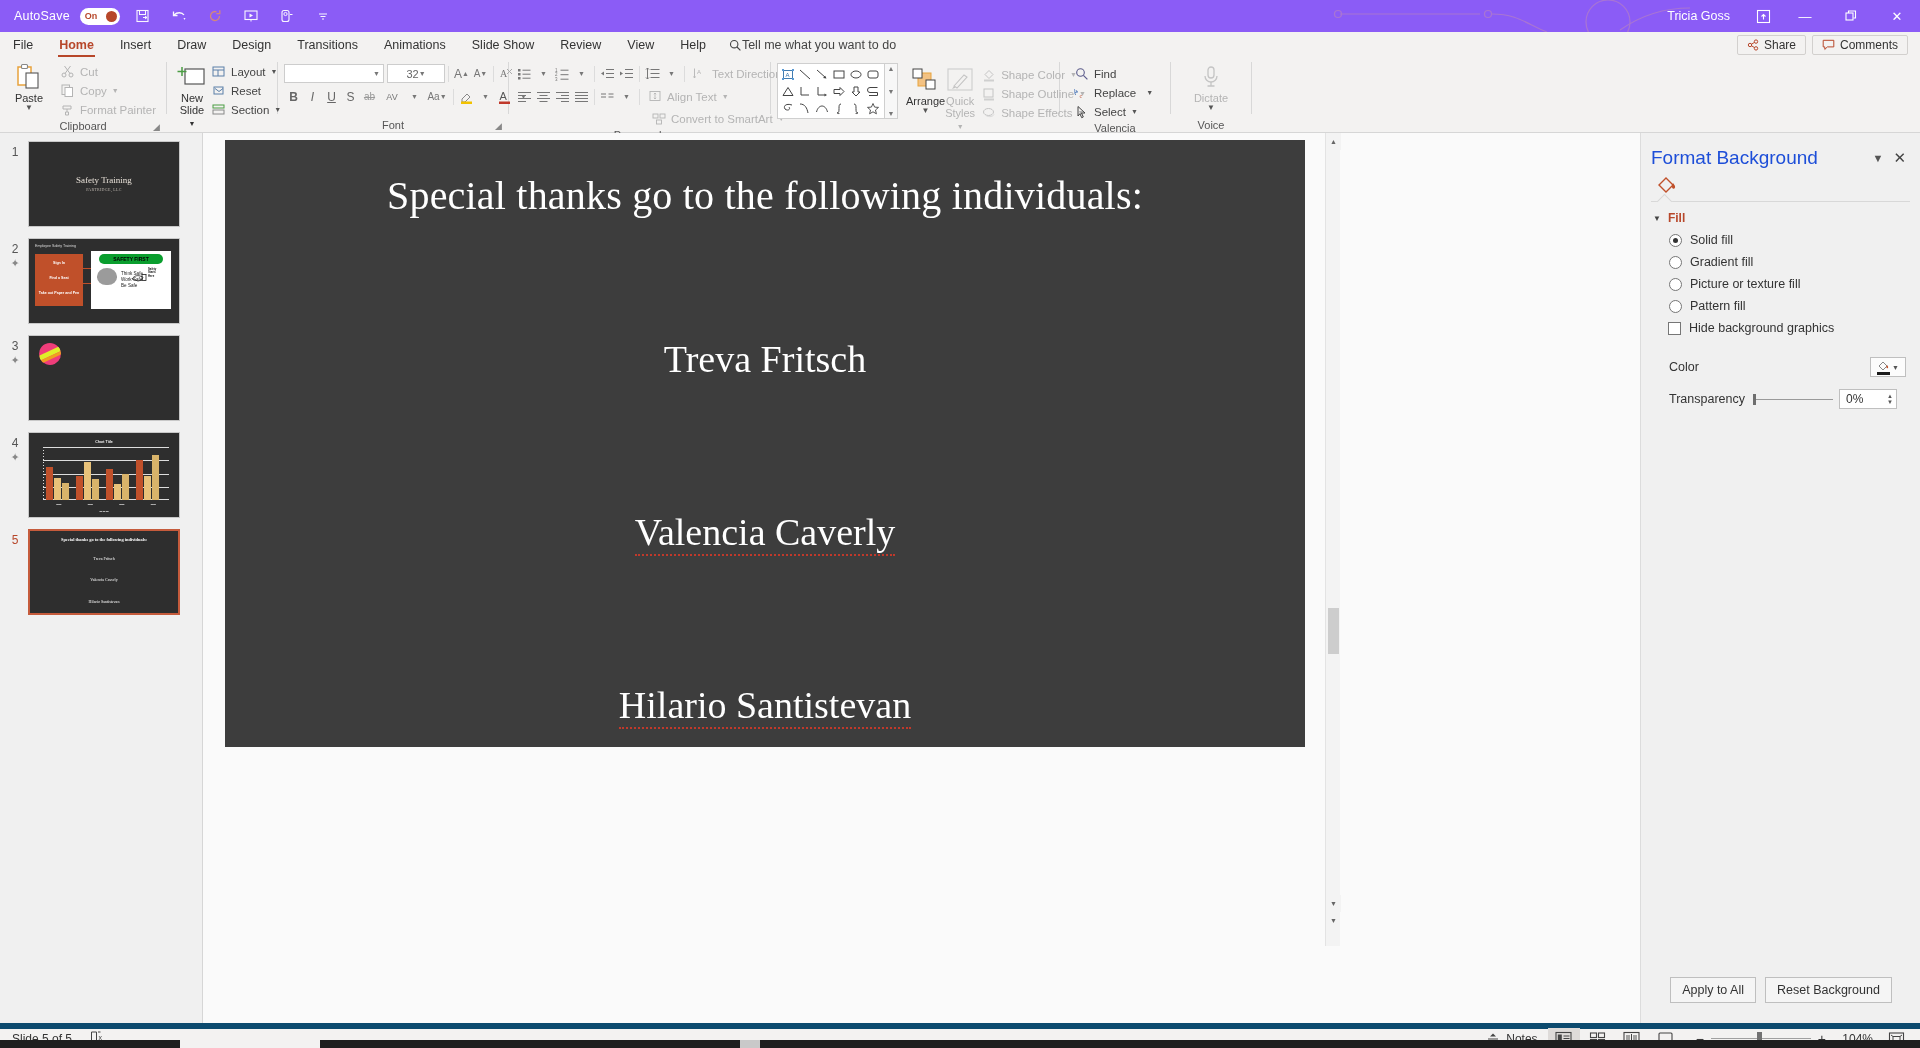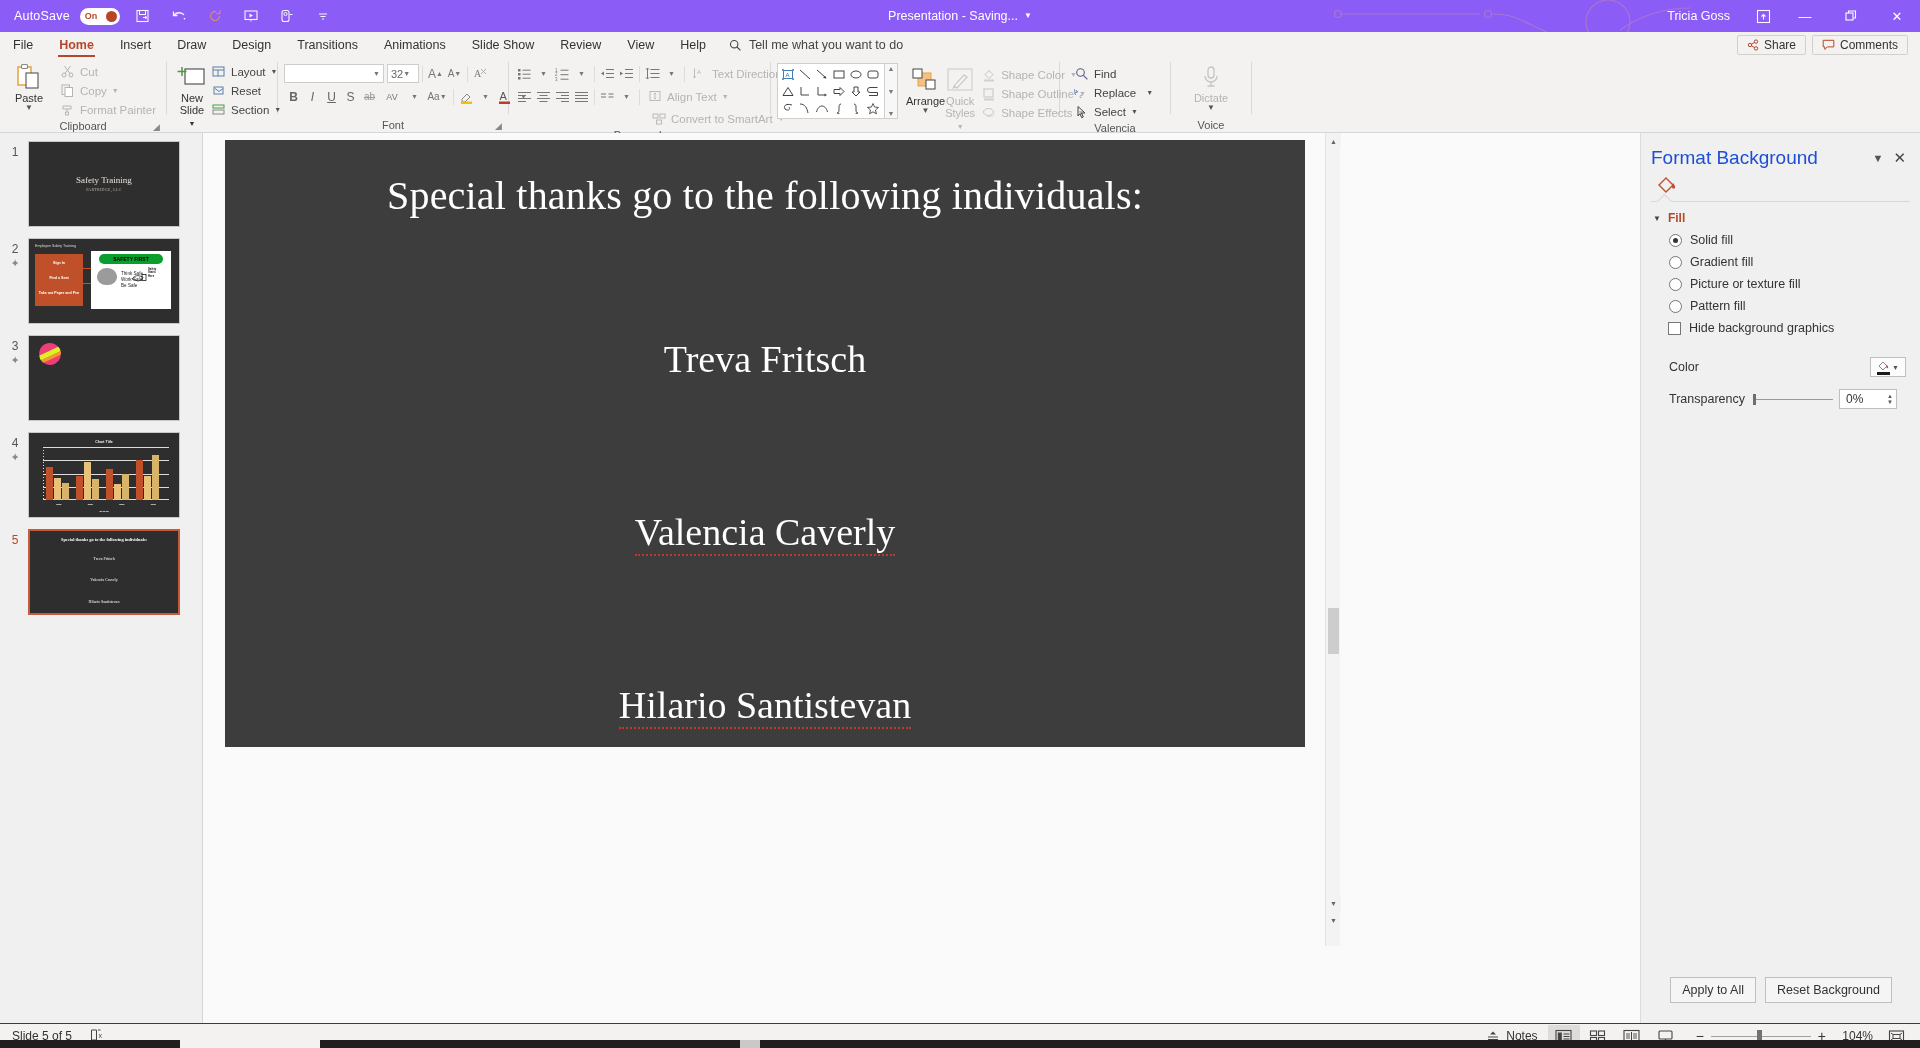--- a/index.html
+++ b/index.html
@@ -62,21 +62,21 @@
   }
   .tab {
     padding: 0 13px; height: 26px; line-height: 26px; position: relative; cursor: default;
     white-space: nowrap;
   }
   .tab.active { font-weight: bold; color: #b7472a; }
   .tab.active::after {
     content: ""; position: absolute; left: 12px; right: 12px; bottom: 1px; height: 2.5px;
     background: #b7472a;
   }
-  .tellme { display: flex; align-items: center; gap: 7px; margin-left: 10px; color: #444; }
+  .tellme { display: flex; align-items: center; margin-left: 10px; color: #444; }
   .tabs-right { margin-left: auto; display: flex; align-items: center; gap: 6px; padding-right: 12px; }
   .tr-btn {
     display: flex; align-items: center; gap: 5px; font-size: 12px;
     border: 1px solid #d2d0ce; padding: 2px 9px; border-radius: 2px; background: #f3f2f1;
     height: 20px; color: #333;
   }
 
   
   .ribbon {
     position: absolute; top: 58px; left: 0; width: 1920px; height: 75px;
@@ -111,22 +111,22 @@
   .smallitem.dis { color: #b4b4b4; }
   .smallitem .ico { width: 15px; height: 15px; display: flex; align-items: center; justify-content: center;}
   .col { display: flex; flex-direction: column; justify-content: flex-start; padding-top: 2px; }
 
   .fontname {
     width: 100px; height: 19px; border: 1px solid #cdcdcd; background: #fff;
     display: flex; align-items: center; justify-content: flex-end; padding-right: 3px;
     font-size: 11px; color: #666;
   }
   .fontsize {
-    width: 32px; height: 19px; border: 1px solid #cdcdcd; background: #fff;
-    display: flex; align-items: center; justify-content: flex-start; padding: 0 3px;
+    width: 58px; height: 19px; border: 1px solid #cdcdcd; background: #fff;
+    display: flex; align-items: center; justify-content: center; padding: 0 3px;
     font-size: 11px; color: #666; margin-left: 3px;
   }
   .fbtn {
     width: 19px; height: 19px; display: flex; align-items: center; justify-content: center;
     font-size: 12px; color: #777;
   }
   .fbtn.wide { width: 26px; }
   .vsep { width: 1px; height: 16px; background: #dcdcdc; margin: 0 3px; }
 
   .shapegallery {
@@ -296,21 +296,21 @@
     position: absolute; bottom: 20px; left: 0; width: 280px;
     display: flex; gap: 9px; justify-content: center;
   }
   .fbbtn {
     border: 1px solid #bfbfbf; background: #f5f5f5; padding: 5px 11px; font-size: 12.5px; color: #333;
   }
 
   
   .statusbar {
     position: absolute; top: 1023px; left: 0; width: 1920px; height: 25px;
-    background: #f3f2f1; border-top: 1px solid #0c4a6e;
+    background: #f3f2f1; border-top: 6px solid #0c4a6e;
     display: flex; align-items: center; font-size: 12px; color: #333;
   }
   .sb-left { display: flex; align-items: center; gap: 18px; padding-left: 12px; }
   .sb-right { margin-left: auto; display: flex; align-items: center; gap: 2px; padding-right: 8px; }
   .sb-notes { display: flex; align-items: center; gap: 6px; padding: 0 8px; }
   .viewbtn { width: 32px; height: 22px; display: flex; align-items: center; justify-content: center; }
   .viewbtn.on { background: #dedbd9; }
   .zoomctl { display: flex; align-items: center; gap: 7px; padding-left: 12px; }
   .zoom-track { width: 100px; height: 1px; background: #a0a0a0; position: relative; }
   .zoom-handle { position: absolute; left: 46px; top: -6px; width: 5px; height: 13px; background: #727272; }
@@ -367,23 +367,20 @@
           <path d="M11 6.5l2.5 0" stroke="#fff" stroke-width="1"></path>
         </svg>
     </div>
     <div class="qat-btn">
       <svg width="12" height="12" viewBox="0 0 12 12">
           <path d="M2 4h8M3.5 6.5h5M5 9h2" stroke="#fff" stroke-width="1"></path>
         </svg>
     </div>
   </div>
 
-  <div class="tb-title">
-    <span>Presentation  -  Saving...</span><span class="caret">▼</span>
-  </div>
 
   <div class="swoosh">
     <svg width="420" height="32" viewBox="0 0 420 32">
         <path d="M20 14h140" stroke="#e0a490" stroke-width="1.2" fill="none"></path>
         <circle cx="18" cy="14" r="3.5" fill="none" stroke="#e0a490" stroke-width="1.2"></circle>
         <circle cx="168" cy="14" r="3.5" fill="none" stroke="#e0a490" stroke-width="1.2"></circle>
         <path d="M172 14c25 0 35 10 55 18" stroke="#e0a490" stroke-width="1.2" fill="none"></path>
         <circle cx="288" cy="22" r="22" fill="none" stroke="#e0a490" stroke-width="1.2"></circle>
         <path d="M300 30c20 -14 45 -22 70 -22" stroke="#e0a490" stroke-width="1.2" fill="none"></path>
       </svg>

